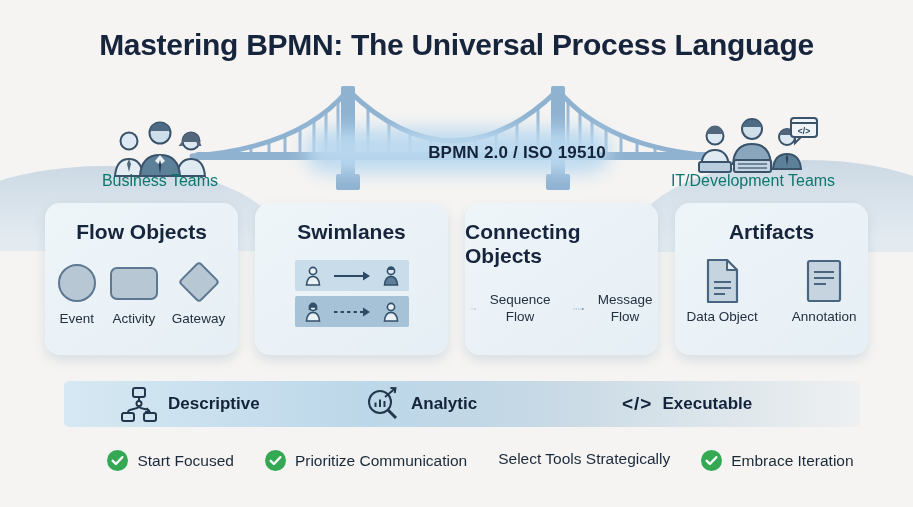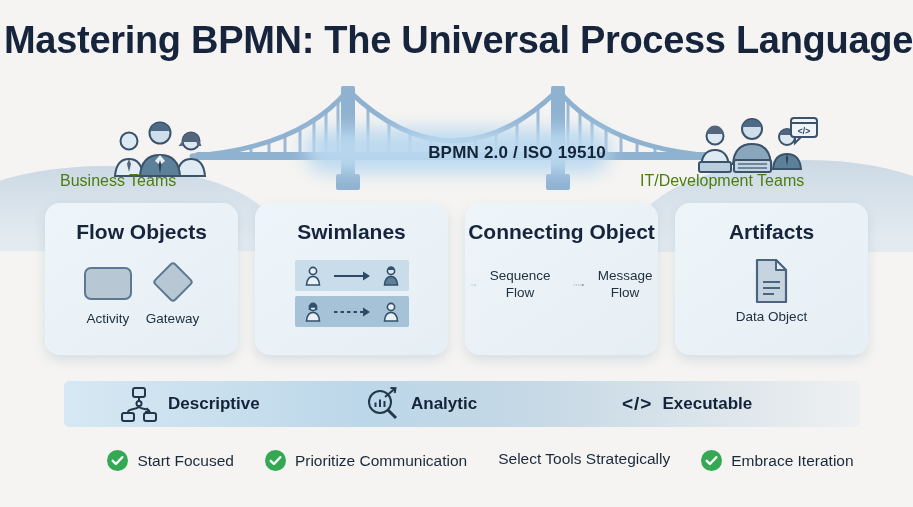--- a/index.html
+++ b/index.html
@@ -2,41 +2,41 @@
 <html><head>
 <meta charset="utf-8">
 <style>
   * { margin:0; padding:0; box-sizing:border-box; }
   body { background:#ddd; font-family:"Liberation Sans", sans-serif; }
   .canvas {
     position:relative; width:913px; height:507px; overflow:hidden;
     background:#f5f4f2; font-family:"Liberation Sans", sans-serif;
   }
   .main-title {
-    position:absolute; top:19px; left:0; width:913px; text-align:right;
-    font-size:38px; font-weight:800; color:#16243c; letter-spacing:-0.3px;
+    position:absolute; top:28px; left:0; width:913px; text-align:center;
+    font-size:30px; font-weight:800; color:#16243c; letter-spacing:-0.3px;
   }
   
   .mound { position:absolute; background:linear-gradient(180deg,#ccd9e4 0%,#e3ebf1 85%); }
   .mound-left  { left:-70px; top:166px; width:350px; height:85px; border-radius:55% 55% 0 0 / 95% 95% 0 0; }
   .mound-right { left:633px; top:160px; width:350px; height:92px; border-radius:55% 55% 0 0 / 95% 95% 0 0; }
   .bridge-svg { position:absolute; left:140px; top:82px; width:640px; height:118px; }
   .bridge-glow {
     position:absolute; left:305px; top:129px; width:305px; height:44px;
     background:rgba(185,216,239,0.95); border-radius:22px; filter:blur(9px);
   }
   .bridge-label {
     position:absolute; left:306px; top:143px; width:300px; text-align:right;
     font-size:17px; font-weight:800; color:#132338; letter-spacing:0.2px;
   }
   .team-people { position:absolute; }
   .team-people-left  { left:104px; top:120px; }
   .team-people-right { left:692px; top:114px; }
   .team-label {
-    position:absolute; font-size:16px; font-weight:500; color:#4d7c0f;
+    position:absolute; text-align:center; font-size:16px; font-weight:500; color:#0f766e;
   }
   .team-label-left  { left:60px;  top:172px; width:200px; }
   .team-label-right { left:640px; top:172px; width:226px; }
 
   
   .cards { position:absolute; left:45px; top:203px; width:823px; display:flex; gap:17px; }
   .card {
     flex:1 1 0; height:152px; border-radius:15px;
     background:linear-gradient(145deg,#eef5f9 0%,#e6eff5 100%);
     box-shadow:0 5px 12px rgba(110,140,170,0.22);
@@ -174,20 +174,24 @@
 
   <div class="team-label team-label-left">Business Teams</div>
   <div class="team-label team-label-right">IT/Development Teams</div>
 
   <div class="cards">
 
     <div class="card">
       <div class="card-title">Flow Objects</div>
       <div class="shape-row">
         <div class="shape-item">
+          <div class="shape shape-circle"></div>
+          <div class="shape-label">Event</div>
+        </div>
+        <div class="shape-item">
           <div class="shape shape-rect"></div>
           <div class="shape-label">Activity</div>
         </div>
         <div class="shape-item">
           <div class="shape-diamond-wrap">
             <div class="shape shape-diamond"></div>
           </div>
           <div class="shape-label">Gateway</div>
         </div>
       </div>
@@ -223,21 +227,21 @@
           </svg>
           <svg width="18" height="20" viewBox="0 0 18 20">
             <circle cx="9" cy="5" r="3.6" fill="#eaf1f6" stroke="#33506b" stroke-width="1.6"></circle>
             <path d="M2.5,19 c0.5,-6 3,-8.5 6.5,-8.5 c3.5,0 6,2.5 6.5,8.5 z" fill="#eaf1f6" stroke="#33506b" stroke-width="1.6"></path>
           </svg>
         </div>
       </div>
     </div>
 
     <div class="card">
-      <div class="card-title">Connecting Object</div>
+      <div class="card-title">Connecting Objects</div>
       <div class="conn-row">
         <div class="conn-item">
           <svg width="62" height="14" viewBox="0 0 62 14">
             <line x1="1" y1="7" x2="52" y2="7" stroke="#3d5d7c" stroke-width="2.4"></line>
             <path d="M51,1.5 L61,7 L51,12.5 z" fill="#3d5d7c"></path>
           </svg>
           <div class="conn-label">Sequence Flow</div>
         </div>
         <div class="conn-item">
           <svg width="62" height="14" viewBox="0 0 62 14">
@@ -256,20 +260,31 @@
           <svg width="36" height="46" viewBox="0 0 36 46">
             <path d="M4,2 h19 l10,10 v32 h-29 z" fill="#c6d4e0" stroke="#4a657f" stroke-width="2.2" stroke-linejoin="round"></path>
             <path d="M23,2 v10 h10 z" fill="#e9f0f5" stroke="#4a657f" stroke-width="2" stroke-linejoin="round"></path>
             <g stroke="#4a657f" stroke-width="2">
               <line x1="10" y1="24" x2="27" y2="24"></line>
                 <line x1="10" y1="30" x2="27" y2="30"></line>
                 <line x1="10" y1="36" x2="21" y2="36"></line>
             </g>
           </svg>
           <div class="art-label">Data Object</div>
+        </div>
+        <div class="art-item">
+          <svg width="38" height="46" viewBox="0 0 38 46">
+            <rect x="3" y="3" width="32" height="40" rx="2" fill="#c6d4e0" stroke="#4a657f" stroke-width="2.2"></rect>
+            <g stroke="#4a657f" stroke-width="2">
+              <line x1="9" y1="14" x2="29" y2="14"></line>
+                <line x1="9" y1="20" x2="29" y2="20"></line>
+                <line x1="9" y1="26" x2="21" y2="26"></line>
+            </g>
+          </svg>
+          <div class="art-label">Annotation</div>
         </div>
       </div>
     </div>
 
   </div>
 
   <div class="levels-bar">
     <div class="level-item" style="left:56px;">
       <svg width="38" height="37" viewBox="0 0 38 37">
         <g fill="none" stroke="#22364c" stroke-width="2">

